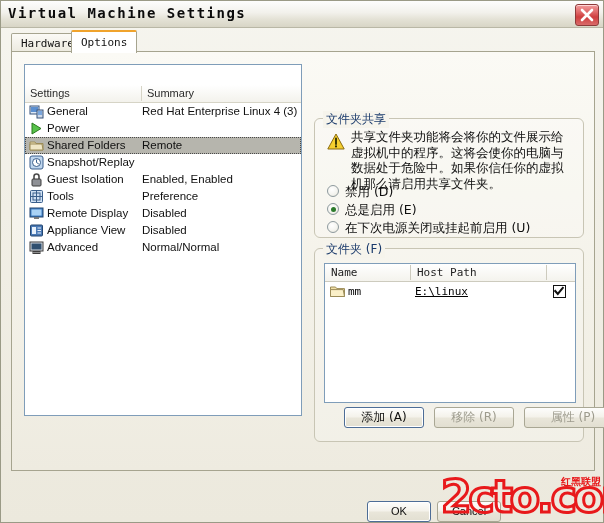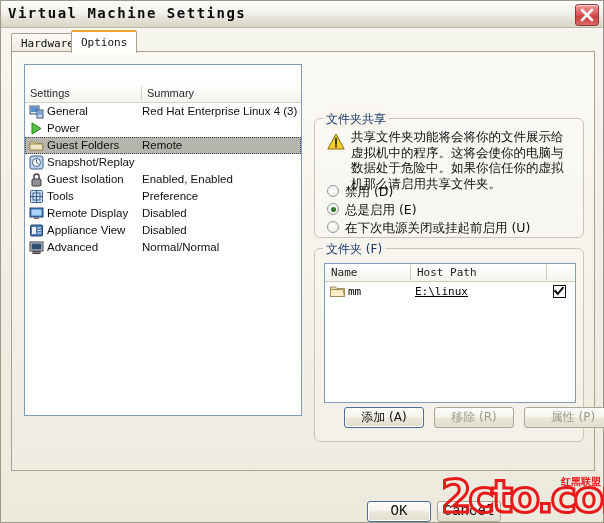--- a/index.html
+++ b/index.html
@@ -167,21 +167,21 @@
   }
   .btn.def{
     border:1px solid #4d6d96;
     box-shadow:inset 0 0 0 1px #ffffff;
   }
   .btn.dis{color:#9d9b8d;}
   #btnAdd{left:29px;top:158px;width:80px;}
   #btnRemove{left:119px;top:158px;width:80px;}
   #btnProps{left:209px;top:158px;width:98px;}
 
-  .btn.mono{font-family:Liberation Mono, monospace;font-size:14px;}
+  .btn.mono{font-family:Liberation Sans, sans-serif;font-size:11px;}
   #btnOK{left:366px;top:500px;width:64px;}
   #btnCancel{left:436px;top:500px;width:64px;}
   #btnHelp{left:506px;top:524px;width:64px;}
 
   
   .watermark{
     position:absolute;left:440px;top:468px;width:164px;height:55px;
     pointer-events:none;user-select:none;
   }
   .wm-main{
@@ -247,21 +247,21 @@
         <span class="sm"></span>
       </div>
 
       <div class="row sel">
         <span class="ico">
           <svg width="15" height="15" viewBox="0 0 15 15">
             <path d="M1 4 L6 4 L7 5.5 L14 5.5 L14 12 L1 12 Z" fill="#e8dcb0" stroke="#9c8c58"></path>
             <path d="M1 6 L13 6 L14 12 L1 12 Z" fill="#f0e7c6" stroke="#9c8c58"></path>
           </svg>
         </span>
-        <span class="nm">Guest Folders</span>
+        <span class="nm">Shared Folders</span>
         <span class="sm">Remote</span>
       </div>
 
       <div class="row">
         <span class="ico">
           <svg width="15" height="15" viewBox="0 0 15 15">
             <rect x="1" y="1" width="13" height="13" rx="2" fill="#bfd6ee" stroke="#3a5f8c"></rect>
             <circle cx="7.5" cy="7.5" r="4" fill="#ffffff" stroke="#3a5f8c"></circle>
             <path d="M7.5 4.5 L7.5 7.5 L9.8 9" stroke="#3a5f8c" fill="none"></path>
           </svg>

